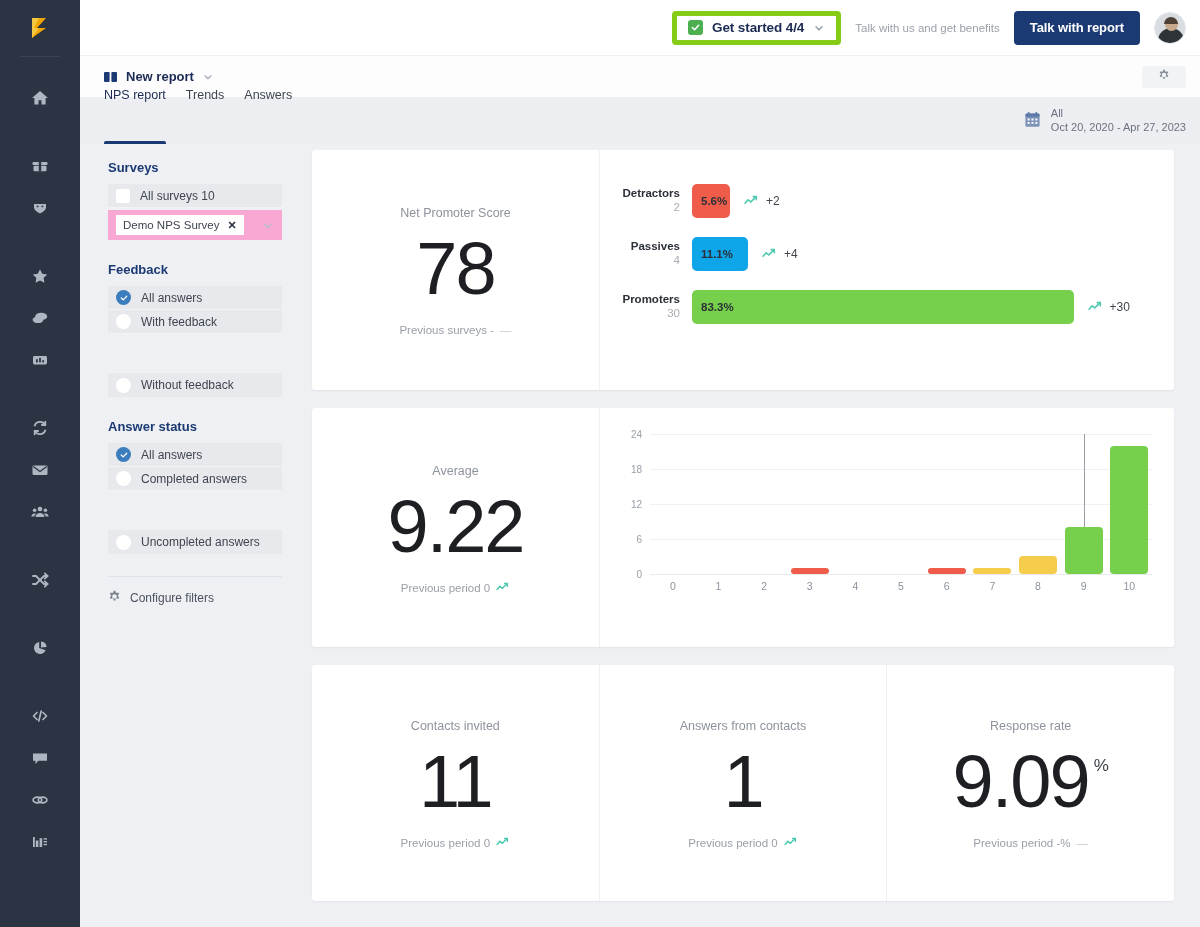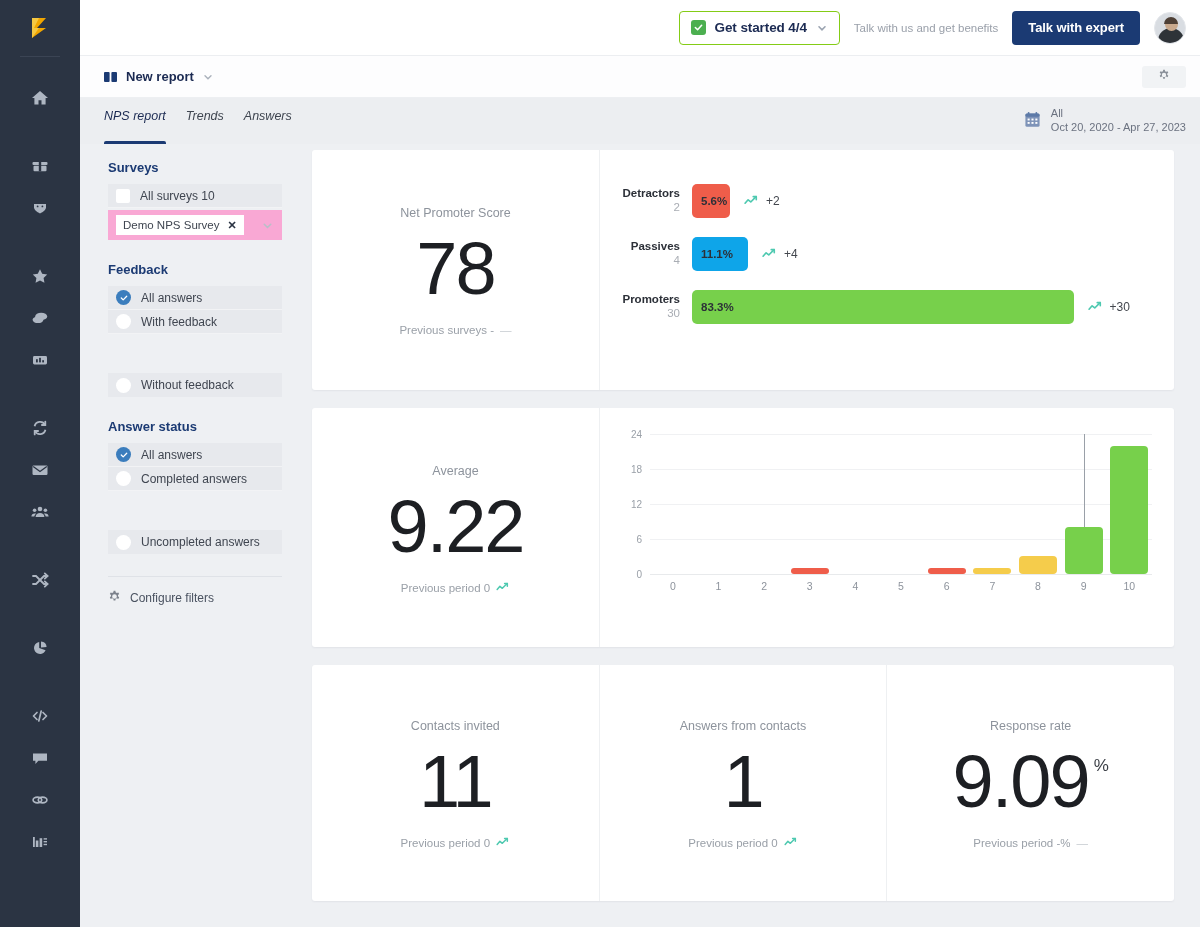--- a/index.html
+++ b/index.html
@@ -37,21 +37,21 @@
 
   
   .topbar {
     height: 56px; background: #ffffff;
     display: flex; align-items: center; justify-content: flex-end;
     padding-right: 14px; gap: 14px;
     border-bottom: 1px solid #eceef1;
   }
   .getstarted {
     display: flex; align-items: center; gap: 9px;
-    border: 1px solid #84cc16; border-radius: 4px;
+    border: 5px solid #84cc16; border-radius: 4px;
     height: 34px; padding: 0 11px;
     background: #fff;
   }
   .gs-check {
     width: 15px; height: 15px; border-radius: 3px; background: #4caf50;
     display:flex; align-items:center; justify-content:center;
   }
   .gs-check svg { display:block; }
   .gs-label { font-size: 13.5px; font-weight: bold; color: #1b2a52; letter-spacing: -0.1px; }
   .chev { color: #9aa3b0; display:flex; }
@@ -91,23 +91,22 @@
   
   .tabsbar {
     height: 46px; background: #eceef1;
     display: flex; align-items: center; justify-content: space-between;
     padding: 0 14px 0 24px;
     position: relative;
   }
   .tabs { display: flex; align-items: flex-end; height: 46px; gap: 0; }
   .tab {
     font-size: 12.5px; color: #3f4550; padding: 0 10px;
-    height: 56px; display: flex; align-items: center; cursor: pointer;
+    height: 56px; display: flex; cursor: pointer;
     position: relative;
-    font-style: italic;
   }
   .tab:first-child { padding-left: 0; }
   .tab.active { color: #1b2a52; font-weight: normal; }
   .tab.active::after {
     content: ""; position: absolute; left: 0; right: 10px; bottom: 0;
     height: 3px; background: #1b3a73; border-radius: 2px 2px 0 0;
   }
   .daterange { display: flex; align-items: center; gap: 10px; }
   .dr-text { line-height: 1.25; }
   .dr-label { font-size: 11px; color: #6b7280; }
@@ -375,21 +374,21 @@
             </svg>
         </span>
         <span class="gs-label">Get started 4/4</span>
         <span class="chev">
           <svg width="12" height="12" viewBox="0 0 12 12" fill="none" stroke="currentColor" stroke-width="1.6" stroke-linecap="round">
               <path d="M3 4.8 L6 7.8 L9 4.8"></path>
             </svg>
         </span>
       </div>
       <span class="talk-note">Talk with us and get benefits</span>
-      <button class="talk-btn">Talk with expert</button>
+      <button class="talk-btn">Talk with report</button>
       <div class="avatar">
         <div class="av-body"></div>
         <div class="av-head"></div>
         <div class="av-hair"></div>
       </div>
     </header>
 
     <div class="reportbar">
       <div class="rb-left">
         <span class="rb-icon">

